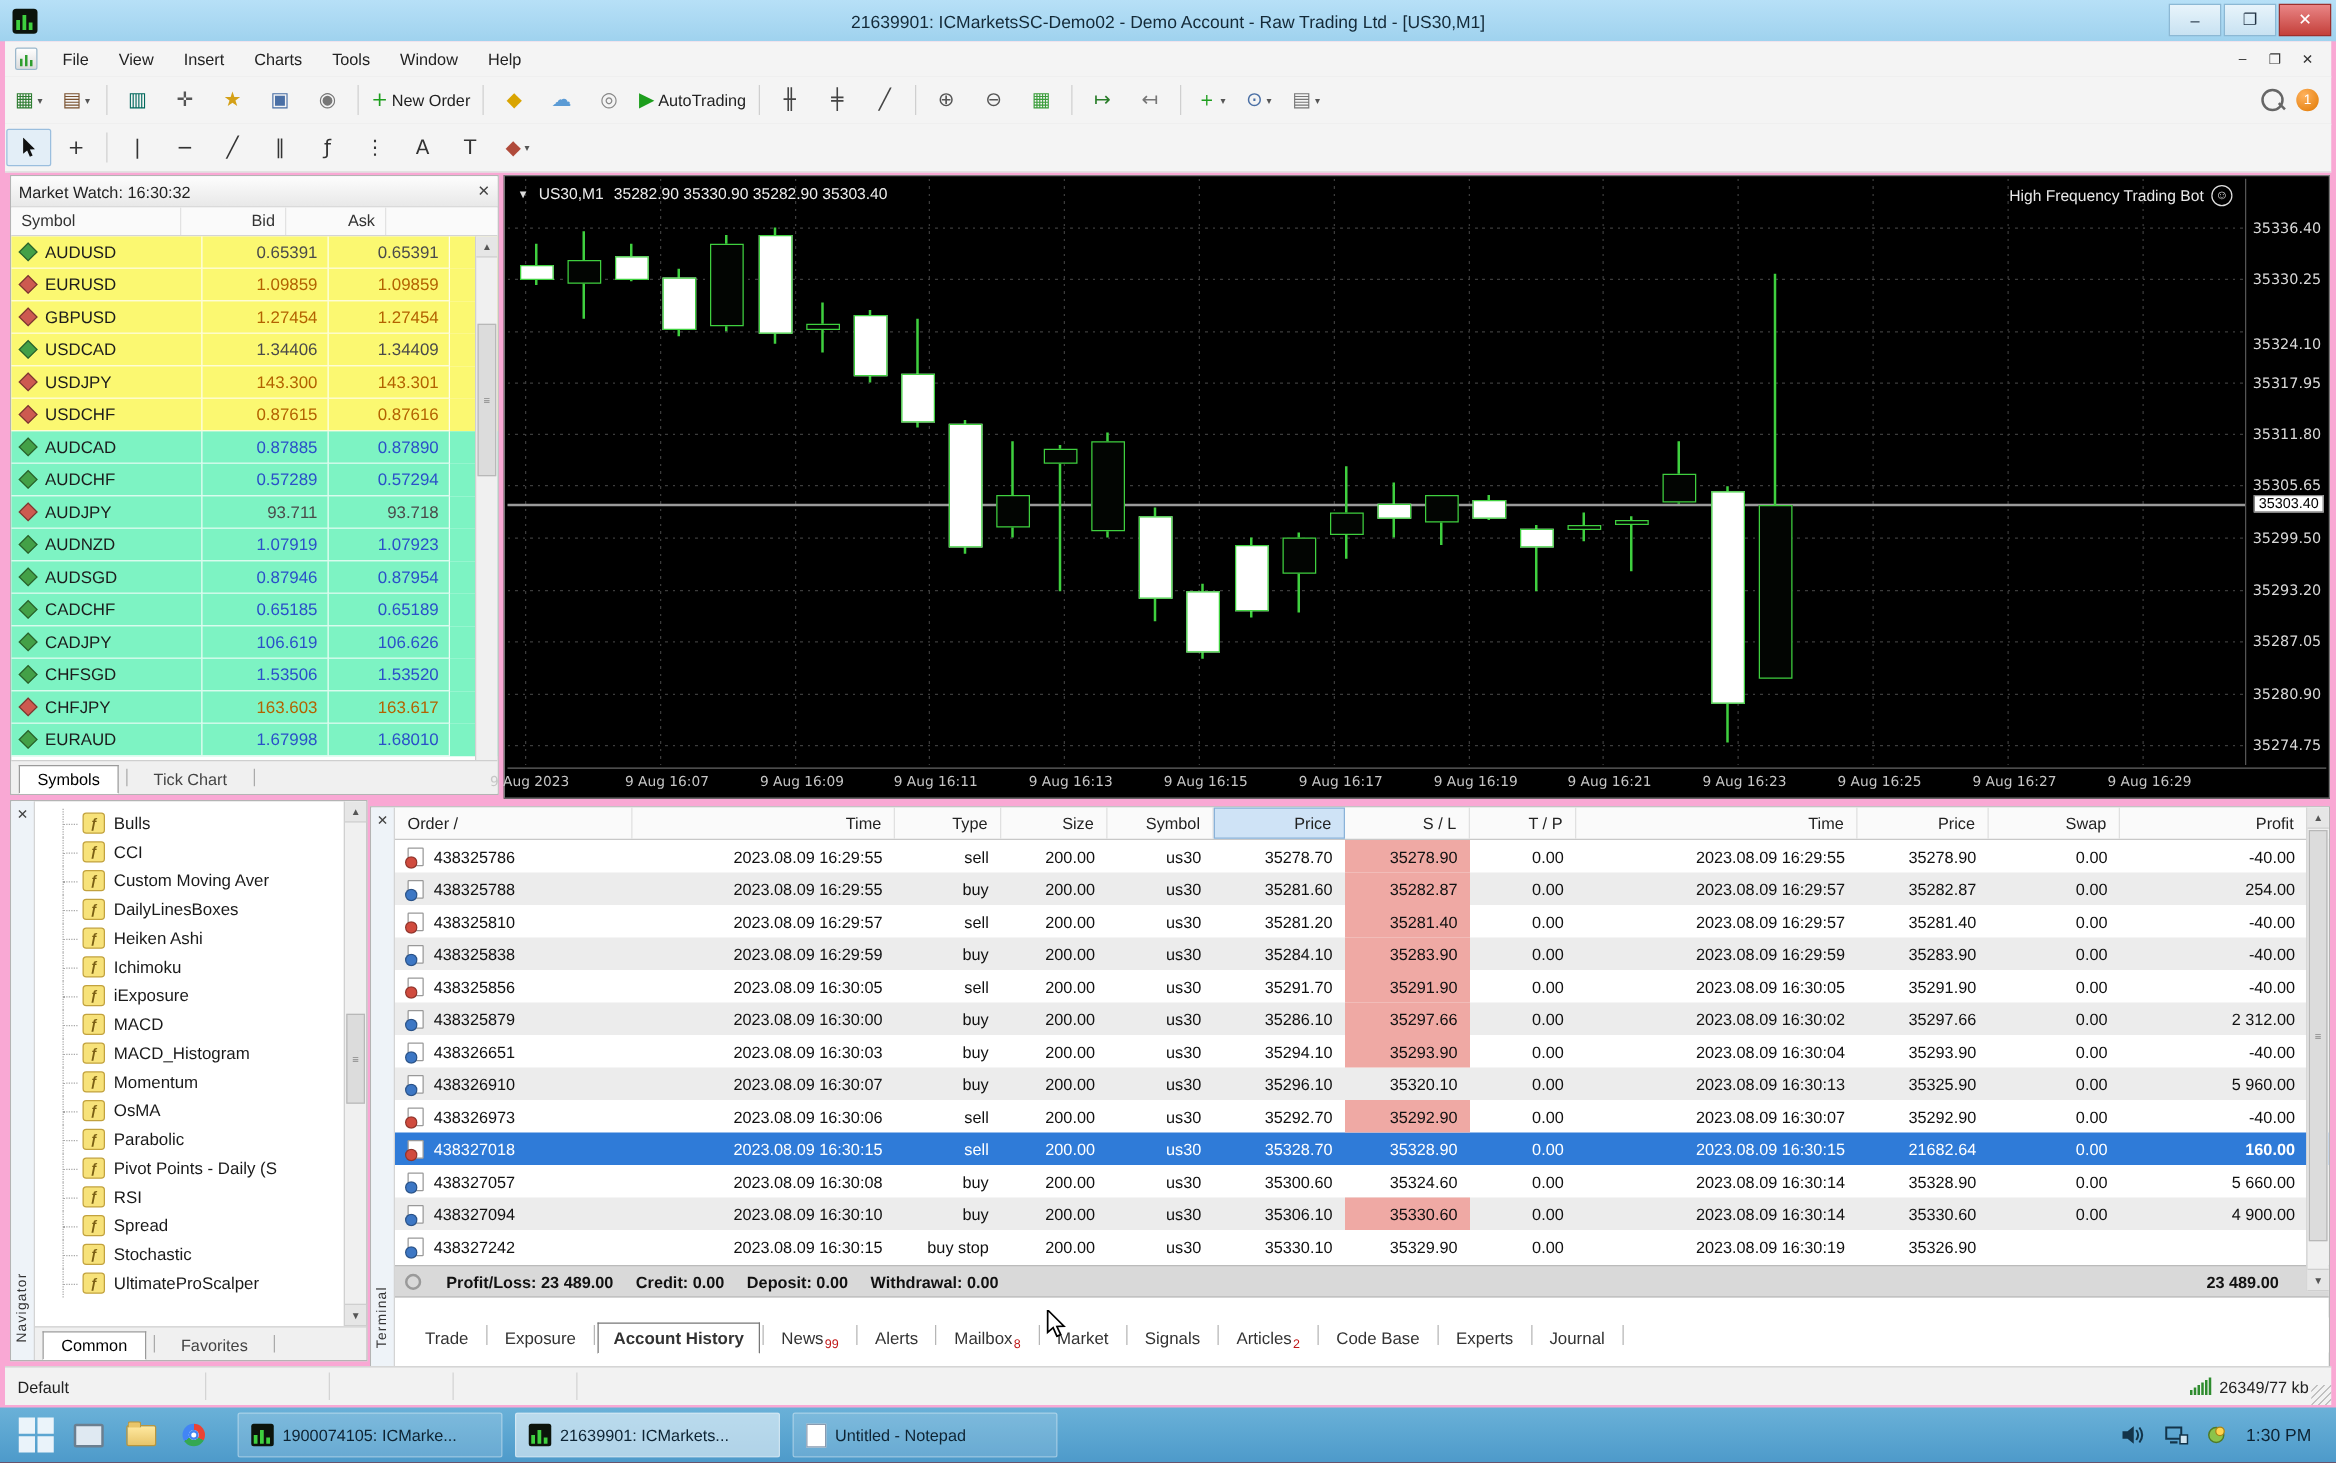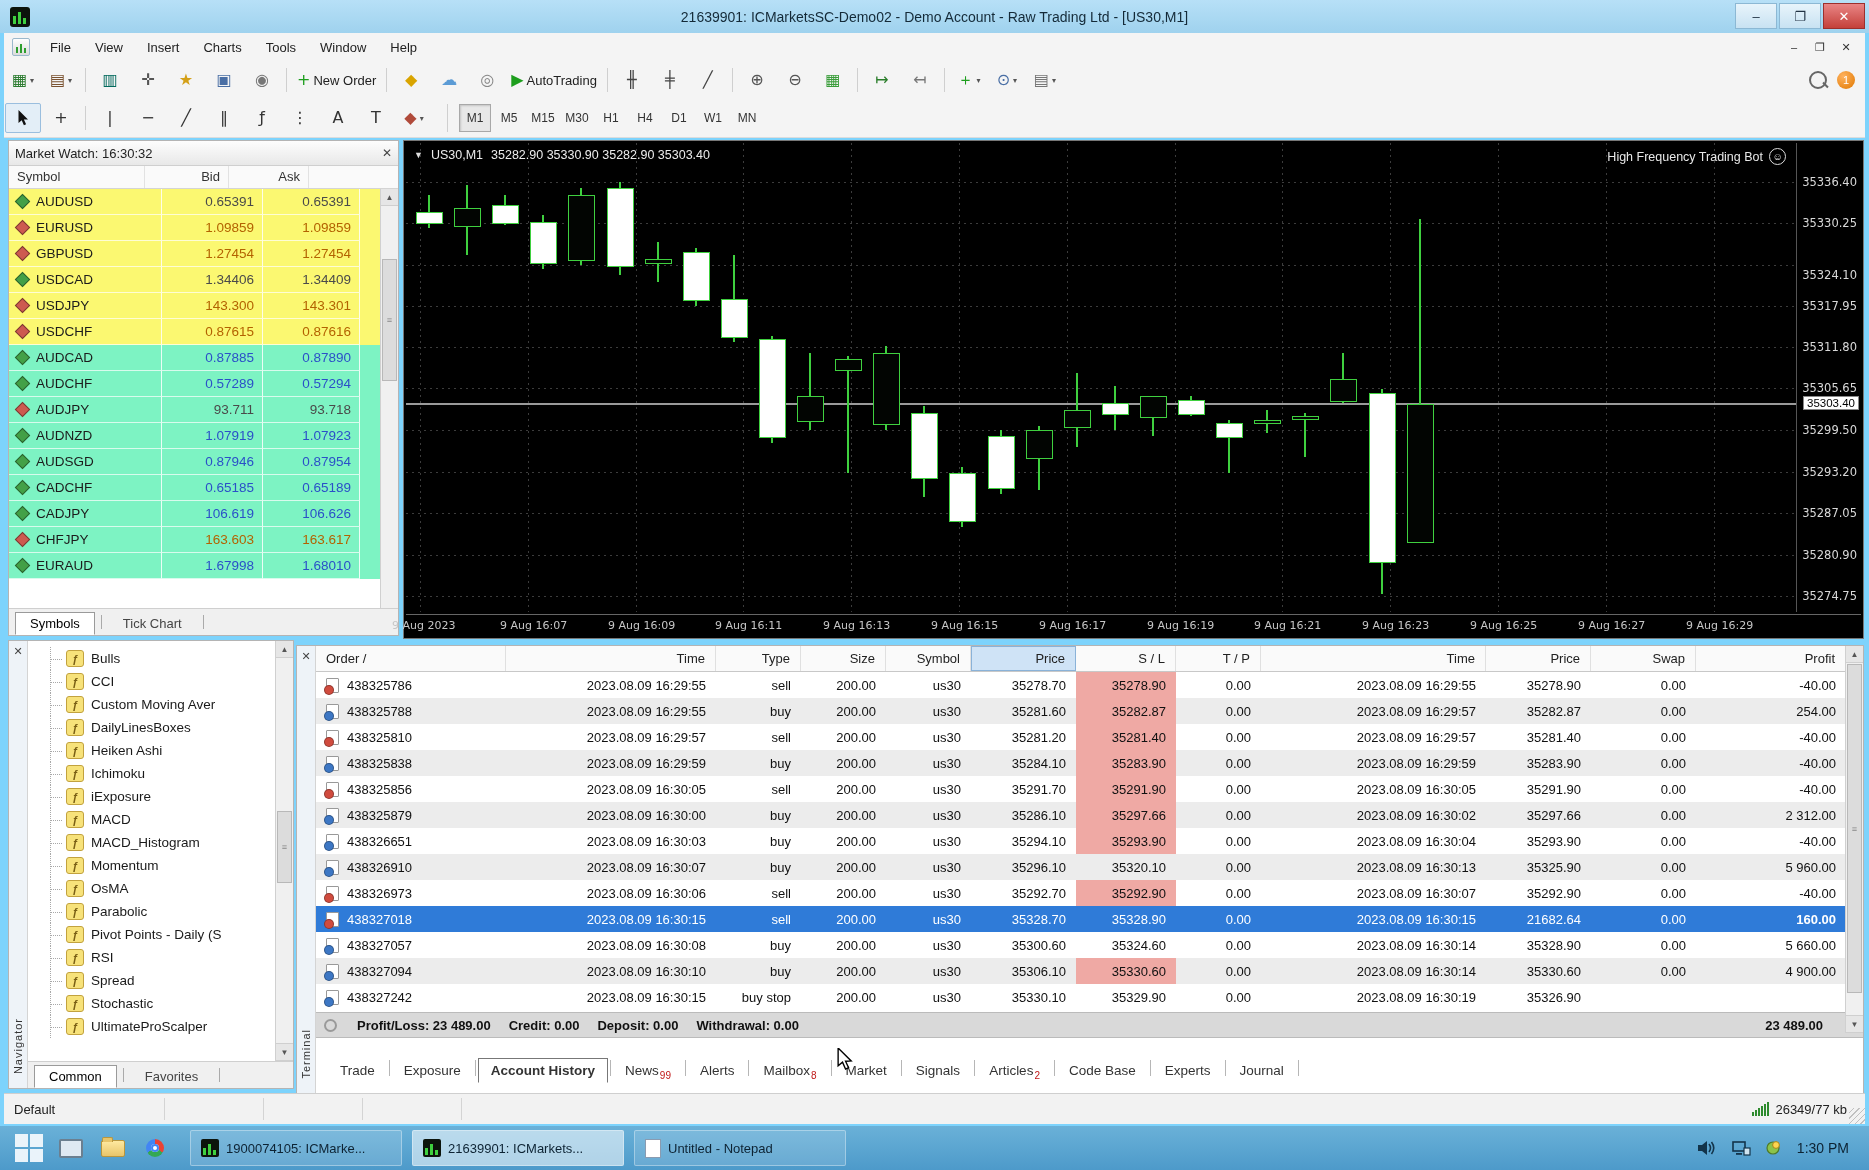--- a/index.html
+++ b/index.html
@@ -1,16 +1,16 @@
 <!DOCTYPE html>
 <html><head>
 <meta charset="utf-8">
 <style>
   html,body{margin:0;padding:0;background:#000;}
-  .root{position:relative;width:1869px;height:1170px;font-family:"Liberation Sans","DejaVu Sans",sans-serif;font-size:13px;color:#111;background:#7dd3fc;overflow:hidden;}
+  .root{position:relative;width:1869px;height:1170px;font-family:"Liberation Sans","DejaVu Sans",sans-serif;font-size:13px;color:#111;background:#f9a8d4;overflow:hidden;}
   
   .titlebar{position:absolute;left:0;top:0;width:1869px;height:33px;background:linear-gradient(#b7e0f7,#9fd2ee);display:flex;align-items:center;}
   .title-icon{width:20px;height:20px;margin-left:10px;background:#0c140c;border-radius:3px;position:relative;}
   .title-icon i{position:absolute;bottom:3px;width:3px;background:#3fd03f;}
   .title-text{position:absolute;left:0;right:0;text-align:center;font-size:14px;color:#142a38;}
   .win-btns{position:absolute;right:4px;top:3px;display:flex;gap:2px;}
   .win-btn{width:40px;height:24px;display:flex;align-items:center;justify-content:center;background:linear-gradient(#e8f4fb,#c8e2f2);border:1px solid #8cb8d4;font-size:13px;color:#234;}
   .win-btn.close{background:linear-gradient(#e98585,#c4403a);color:#fff;border-color:#9c2f2c;}
   .menubar{position:absolute;left:4px;top:33px;width:1861px;height:28px;background:#f4f4f4;border-bottom:1px solid #d9d9d9;display:flex;align-items:center;}
   .menu-item{padding:5px 12px;color:#222;}
@@ -313,31 +313,20 @@
           <span class="tb-glyph" style="color: rgb(51, 51, 51);">A</span>
         </div>
         <div class="tb-btn">
           <span class="tb-glyph" style="color: rgb(51, 51, 51);">T</span>
         </div>
         <div class="tb-btn">
           <span class="tb-glyph" style="color: rgb(176, 74, 58);">◆</span>
           <span class="tb-dd">▾</span>
         </div>
       </div>
-    <div class="tf-group" id="tf-group">
-        <div class="tf-btn active">M1</div>
-        <div class="tf-btn">M5</div>
-        <div class="tf-btn">M15</div>
-        <div class="tf-btn">M30</div>
-        <div class="tf-btn">H1</div>
-        <div class="tf-btn">H4</div>
-        <div class="tf-btn">D1</div>
-        <div class="tf-btn">W1</div>
-        <div class="tf-btn">MN</div>
-      </div>
   </div>
 
   <div class="panel mw">
     <div class="mw-title">
       <span>Market Watch: 16:30:32</span>
       <span class="x">✕</span>
     </div>
     <div class="mw-head" id="mw-head">
         <div style="width: 136px; box-sizing: border-box;">Symbol</div>
         <div style="width: 84px; box-sizing: border-box; text-align: right;">Bid</div>
@@ -440,20 +429,28 @@
           <div class="mw-cell mw-bid tone-blue">0.65185</div>
           <div class="mw-cell mw-ask tone-blue">0.65189</div>
         </div>
         <div class="mw-row mint">
           <div class="mw-cell mw-sym">
             <span class="diamond dia-up"></span>
             <span>CADJPY</span>
           </div>
           <div class="mw-cell mw-bid tone-blue">106.619</div>
           <div class="mw-cell mw-ask tone-blue">106.626</div>
+        </div>
+        <div class="mw-row mint">
+          <div class="mw-cell mw-sym">
+            <span class="diamond dia-up"></span>
+            <span>CHFSGD</span>
+          </div>
+          <div class="mw-cell mw-bid tone-blue">1.53506</div>
+          <div class="mw-cell mw-ask tone-blue">1.53520</div>
         </div>
         <div class="mw-row mint">
           <div class="mw-cell mw-sym">
             <span class="diamond dia-down"></span>
             <span>CHFJPY</span>
           </div>
           <div class="mw-cell mw-bid tone-orange">163.603</div>
           <div class="mw-cell mw-ask tone-orange">163.617</div>
         </div>
         <div class="mw-row mint">

